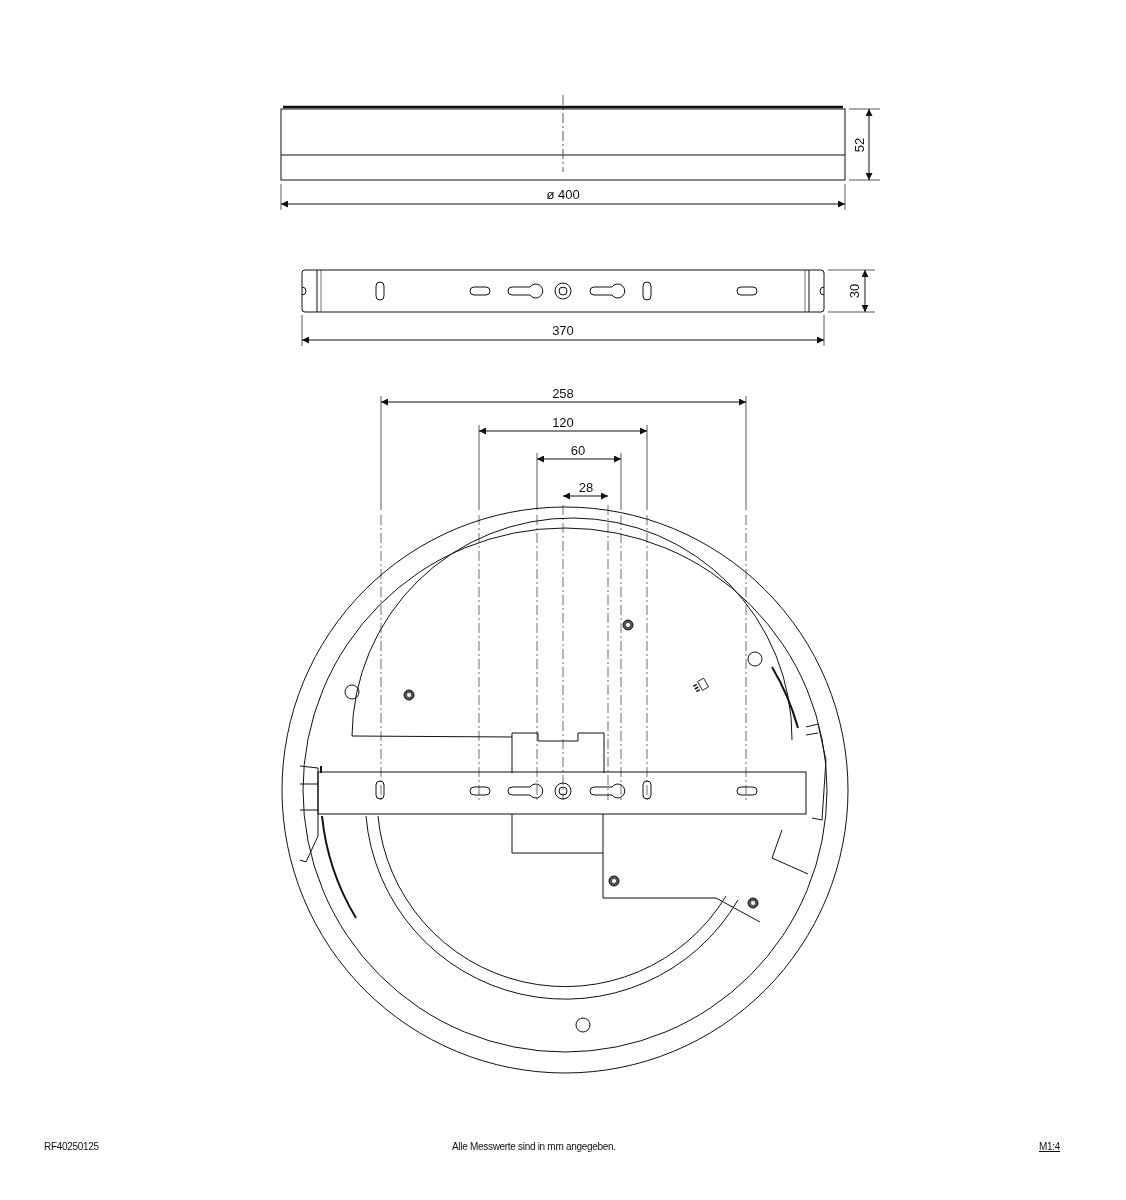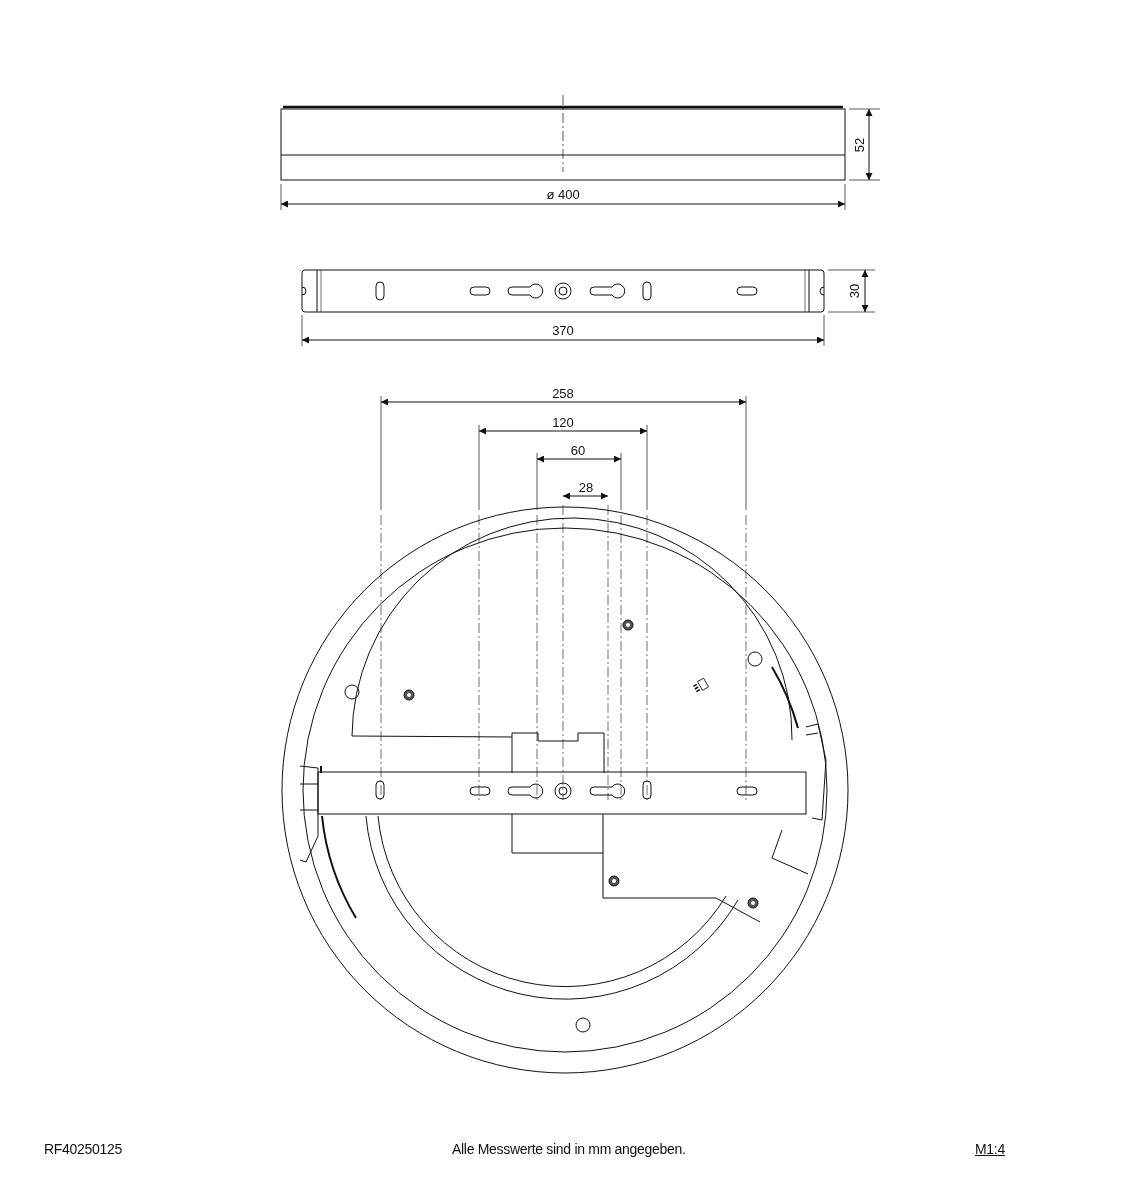--- a/index.html
+++ b/index.html
@@ -1,18 +1,18 @@
 <!DOCTYPE html>
 <html><head>
 <meta charset="utf-8">
 <style>
   html,body{margin:0;padding:0;background:#fff;}
   body{width:1126px;height:1200px;position:relative;overflow:hidden;font-family:"Liberation Sans",sans-serif;}
   svg{position:absolute;left:0;top:0;}
-  .footer-text{position:absolute;top:1141px;font-size:14px;color:#111;font-family:"Liberation Sans",sans-serif;letter-spacing:-0.3px;}
+  .footer-text{position:absolute;top:1141px;font-size:10px;color:#111;font-family:"Liberation Sans",sans-serif;letter-spacing:-0.3px;}
   .dim-text{font-family:"Liberation Sans",sans-serif;font-size:13px;fill:#111;}
 </style>
 </head>
 <body>
 
 <svg width="1126" height="1200" viewBox="0 0 1126 1200">
   <defs>
     <marker id="arr" viewBox="0 0 10 10" refX="10" refY="5" markerWidth="9" markerHeight="7" orient="auto-start-reverse" markerUnits="userSpaceOnUse">
       <path d="M0,0 L10,5 L0,10 z" fill="#111"></path>
     </marker>
@@ -152,13 +152,13 @@
       <line x1="608" y1="505" x2="608" y2="800"></line>
       <line x1="621" y1="515" x2="621" y2="800"></line>
       <line x1="647" y1="515" x2="647" y2="800"></line>
       <line x1="746" y1="515" x2="746" y2="800"></line>
     </g>
   </g>
 </svg>
 
 <div class="footer-text" style="left:44px;">RF40250125</div>
 <div class="footer-text" style="left:452px;">Alle Messwerte sind in mm angegeben.</div>
-<div class="footer-text" style="left:975px;text-decoration:underline;">M1:4</div>
+<div class="footer-text" style="left:1039px;text-decoration:underline;">M1:4</div>
 
 </body></html>

